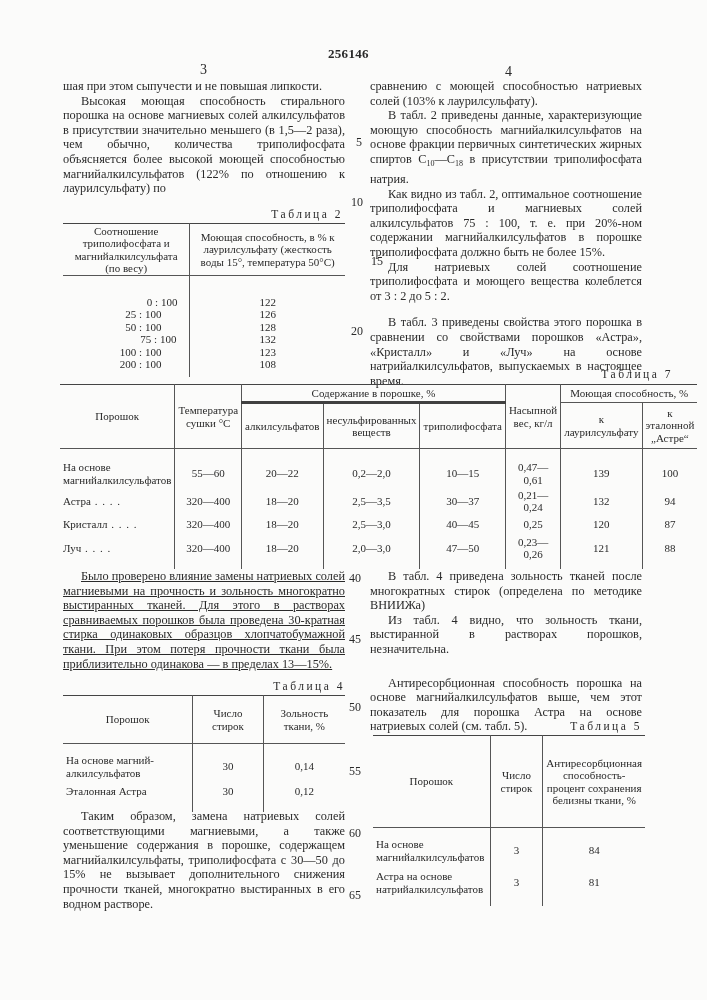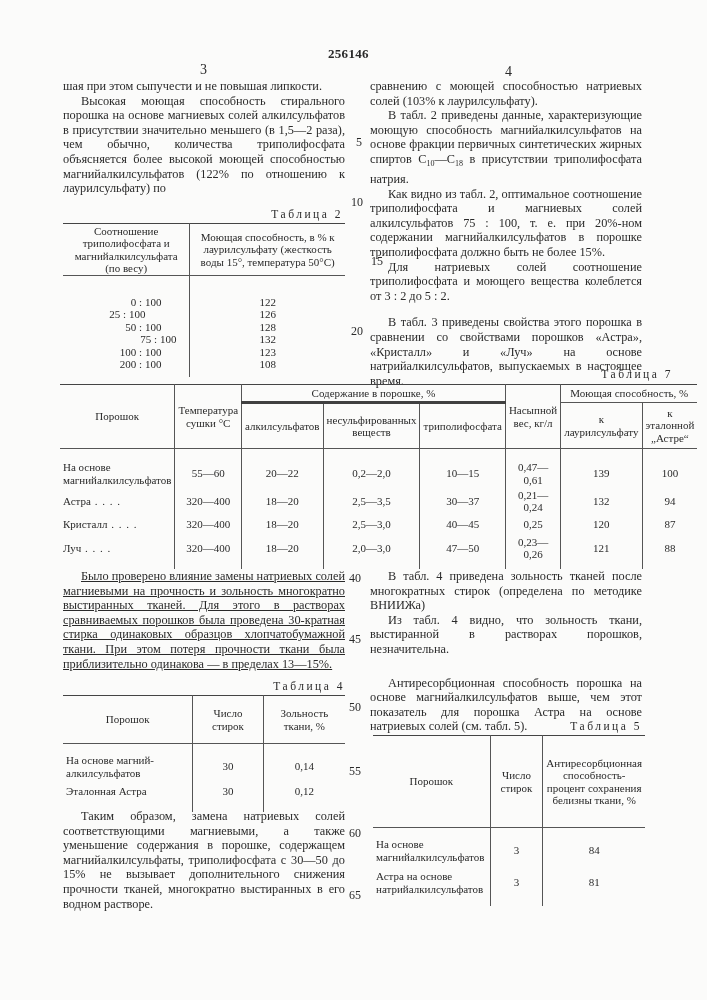--- a/index.html
+++ b/index.html
@@ -39,25 +39,25 @@
   <tbody>
       <tr class="hdr-top hdr-bot" style="height:52px;">
     <th style="width:45%;">Соотношение триполифосфата и магнийалкилсульфата (по весу)</th>
     <th class="vl">Моющая способность, в % к лаурилсульфату (жесткость воды 15°, температура 50°C)</th>
   </tr>
   <tr style="height:20px;">
         <td></td>
         <td class="vl"></td>
       </tr>
   <tr>
-        <td style="text-align:right;padding-right:28px;">0 : 100</td>
+        <td style="text-align:right;padding-right:12px;">0 : 100</td>
         <td class="vl">122</td>
       </tr>
   <tr>
-        <td style="text-align:right;padding-right:44px;">25 : 100</td>
+        <td style="text-align:right;padding-right:28px;">25 : 100</td>
         <td class="vl">126</td>
       </tr>
   <tr>
         <td style="text-align:right;padding-right:28px;">50 : 100</td>
         <td class="vl">128</td>
       </tr>
   <tr>
         <td style="text-align:right;padding-right:13px;">75 : 100</td>
         <td class="vl">132</td>
       </tr>

